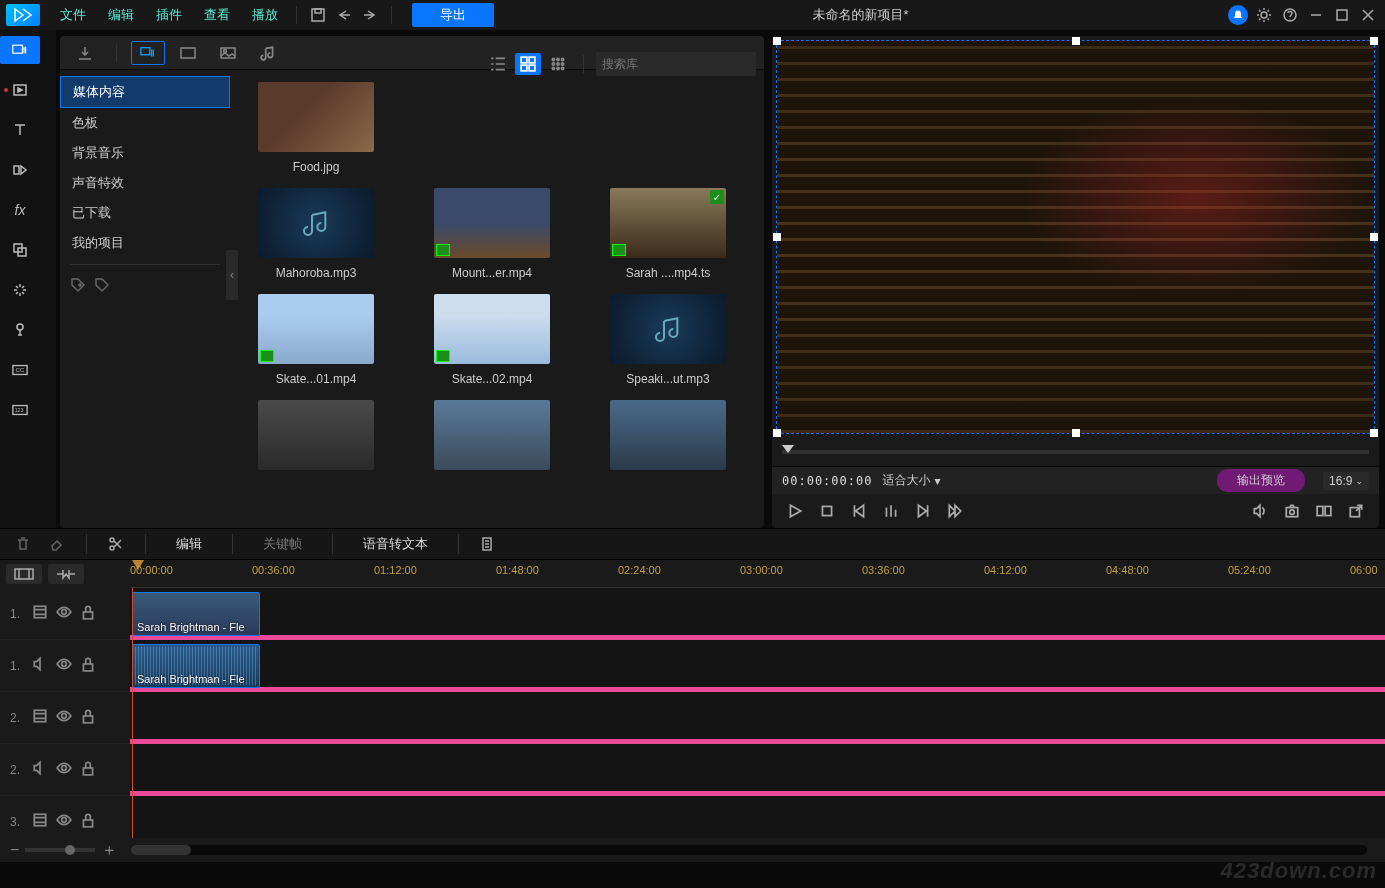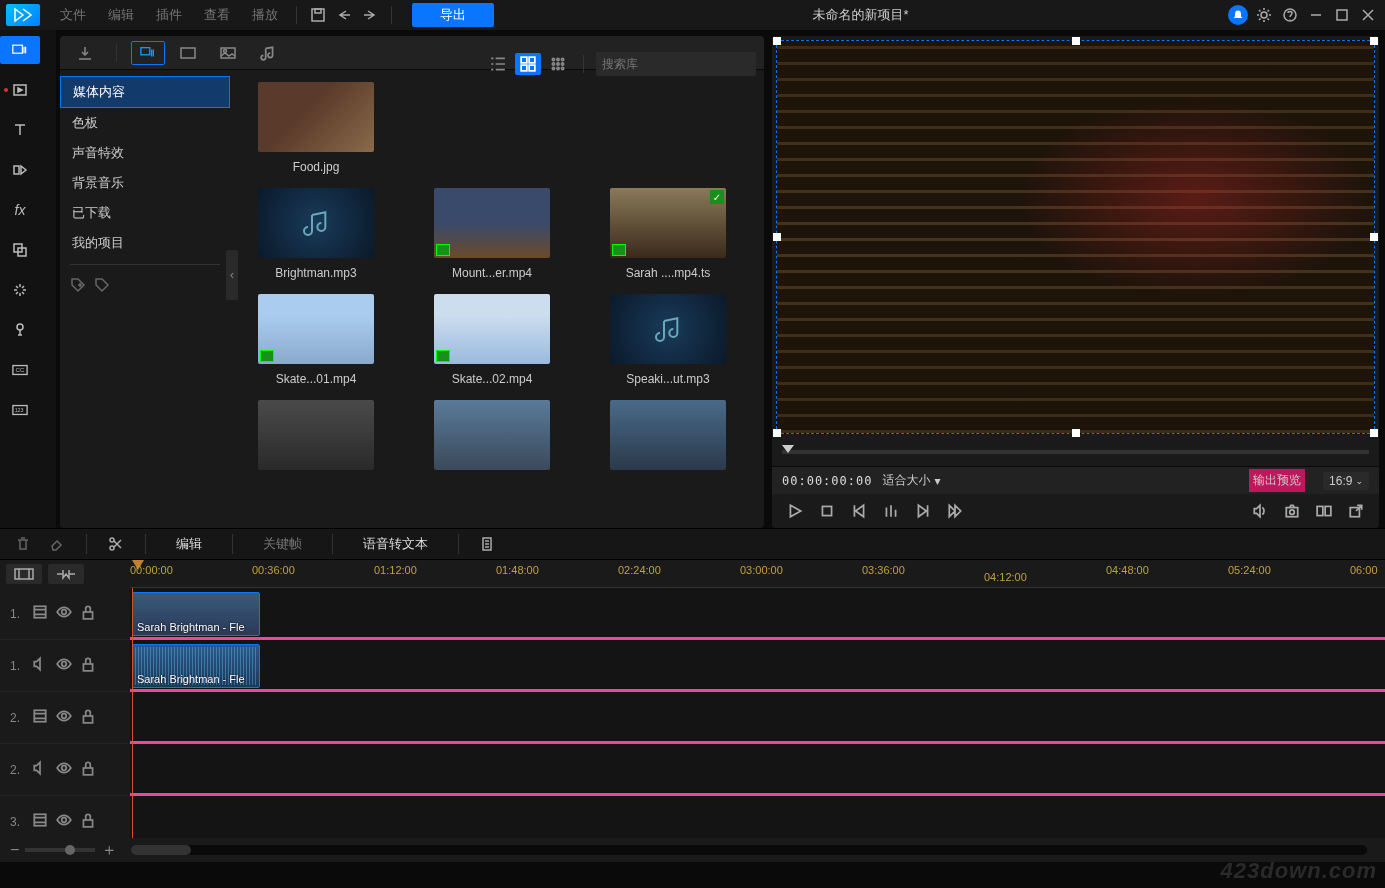--- a/index.html
+++ b/index.html
@@ -1,21 +1,21 @@
 <!DOCTYPE html>
 <html><head>
 <meta charset="utf-8">
 <style>
 * { box-sizing: border-box; margin: 0; padding: 0; font-family: "Microsoft YaHei", Arial, sans-serif; user-select: none; }
 body { width: 1385px; height: 888px; background: #0a0a0a; color: #ccc; overflow: hidden; font-size: 12px; }
 .titlebar { height: 30px; background: #181818; display: flex; align-items: center; padding: 0 6px; }
 .logo { width: 34px; height: 22px; background: linear-gradient(135deg,#00c0ff,#0080ff); border-radius: 2px; margin-right: 10px; display:flex;align-items:center;justify-content:center; }
 .logo svg { width:20px;height:16px; }
 .menus { display: flex; gap: 2px; }
-.menu-item { padding: 4px 10px; color: #737373; font-size: 13px; cursor:pointer; }
+.menu-item { padding: 4px 10px; color: #5eead4; font-size: 13px; cursor:pointer; }
 .tb-sep { width:1px; height:18px; background:#333; margin:0 8px; }
 .tb-icon { width:26px; height:22px; display:flex; align-items:center; justify-content:center; color:#aaa; cursor:pointer; }
 .export-btn { background: #0a75ff; color:#fff; padding:3px 28px; border-radius:2px; margin-left:12px; font-size:13px; cursor:pointer; }
 .title-text { flex:1; text-align:center; color:#ccc; font-size:13px; }
 .win-ctrls { display:flex; gap:4px; align-items:center; }
 .win-ctrls .wc { width:22px; height:22px; display:flex;align-items:center;justify-content:center;color:#aaa; cursor:pointer; }
 .notif { width:20px;height:20px;border-radius:50%;background:#0a75ff;display:flex;align-items:center;justify-content:center;color:#fff; }
 
 .main-row { display:flex; height:498px; }
 .sidebar { width:56px; background:#121212; padding-top:6px; display:flex; flex-direction:column; align-items:flex-start; gap:12px; }
@@ -72,21 +72,21 @@
 .handle { position:absolute; width:8px; height:8px; background:#fff; }
 .h-tl{top:-4px;left:-4px}.h-tr{top:-4px;right:-4px}.h-bl{bottom:-4px;left:-4px}.h-br{bottom:-4px;right:-4px}
 .h-tc{top:-4px;left:50%;margin-left:-4px}.h-bc{bottom:-4px;left:50%;margin-left:-4px}
 .h-lc{top:50%;left:-4px;margin-top:-4px}.h-rc{top:50%;right:-4px;margin-top:-4px}
 .scrubber { height:28px; display:flex; align-items:center; padding:0 10px; }
 .scrub-track { flex:1; height:4px; background:#333; position:relative; }
 .scrub-thumb { position:absolute; left:0; top:-5px; width:0;height:0;border-left:6px solid transparent;border-right:6px solid transparent;border-top:8px solid #ccc; }
 .preview-info { height:28px; background:#222; display:flex; align-items:center; padding:0 10px; gap:10px; border-top:1px solid #0a0a0a; }
 .timecode { font-family:monospace; letter-spacing:1px; color:#ddd; }
 .fit-sel { color:#ccc; display:flex;align-items:center;gap:4px;cursor:pointer; }
-.preview-btn-right { margin-left:auto; background:#be185d; padding:3px 4px; cursor:pointer; }
+.preview-btn-right { margin-left:auto; background:#701a75; padding:3px 20px; cursor:pointer;border-radius:10px; }
 .aspect-sel { background:#2a2a2a; padding:2px 6px; margin-left:8px; cursor:pointer; display:flex;align-items:center;gap:3px;border-radius:2px; }
 .preview-controls { height:34px; background:#1a1a1a; display:flex; align-items:center; padding:0 10px; gap:6px; }
 .pc-btn { width:26px;height:24px;display:flex;align-items:center;justify-content:center;color:#aaa;cursor:pointer; }
 .pc-right { margin-left:auto; display:flex; gap:6px; }
 
 .toolbar-row { height:32px; background:#161616; display:flex; align-items:center; padding:0 10px; gap:8px; border-top:1px solid #000; border-bottom:1px solid #000; }
 .tr-sep { width:1px; height:20px; background:#333; margin:0 8px; }
 .tr-btn { padding:4px 14px; color:#777; font-size:13px; cursor:pointer; }
 .tr-btn.enabled { color:#ddd; }
 .tr-icon { width:26px;height:22px;display:flex;align-items:center;justify-content:center;color:#aaa;cursor:pointer; }
@@ -97,21 +97,21 @@
 .tl-tool { width:36px;height:20px;background:#2a2a2a;border-radius:2px;display:flex;align-items:center;justify-content:center;color:#aaa;cursor:pointer;font-size:10px; }
 .tl-ruler { flex:1; background:#1a1a1a; position:relative; border-bottom:1px solid #333; }
 .ruler-tick { position:absolute; top:4px; color:#c0a040; font-size:11px; }
 .ruler-head { position:absolute; left:2px; top:0; width:0;height:0;border-left:6px solid transparent;border-right:6px solid transparent;border-top:10px solid #c08030; }
 .tl-tracks { flex:1; display:flex; overflow:hidden; position:relative; }
 .tl-track-heads { width:130px; background:#1a1a1a; }
 .track-head { height:52px; display:flex; align-items:center; gap:8px; padding:0 10px; border-bottom:1px solid #222; color:#aaa; }
 .track-num { color:#888; font-size:12px; width:14px; }
 .th-icon { width:16px;color:#888; }
 .tl-track-body { flex:1; position:relative; background:#141414; overflow:hidden; }
-.track-lane { height:52px; border-bottom:3px solid #ec4899; position:relative; }
+.track-lane { height:52px; border-bottom:5px solid #ec4899; position:relative; }
 .playhead { position:absolute; left:2px; top:0; bottom:0; width:1px; background:#d05030; z-index:5; }
 .clip { position:absolute; top:4px; height:44px; border-radius:2px; overflow:hidden; border:1px solid #0a75ff; cursor:pointer; }
 .clip.video { background:linear-gradient(#3a5a7a,#2a3a5a); }
 .clip.audio { background:linear-gradient(#2a5a8a,#1a3a5a); }
 .clip-label { position:absolute; bottom:2px; left:4px; color:#fff; font-size:11px; text-shadow:0 0 2px #000; white-space:nowrap; }
 .clip.audio::before { content:''; position:absolute; inset:2px; background:repeating-linear-gradient(90deg,rgba(120,200,255,0.5) 0 1px,transparent 1px 3px); opacity:0.7; }
 
 .tl-footer { height:24px; background:#1a1a1a; display:flex; align-items:center; padding:0 10px; gap:6px; }
 .zoom-track { width:70px; height:4px; background:#333; position:relative; }
 .zoom-dot { position:absolute; top:-3px; width:10px;height:10px;border-radius:50%;background:#666; }
@@ -326,22 +326,22 @@
               <circle cx="7" cy="7" r="5"></circle>
               <path d="M11 11l3 3"></path>
             </svg>
         </div>
       </div>
     </div>
     <div class="lib-body">
       <div class="lib-nav">
         <div class="lib-nav-item selected">媒体内容</div>
         <div class="lib-nav-item">色板</div>
+        <div class="lib-nav-item">背景音乐</div>
         <div class="lib-nav-item">声音特效</div>
-        <div class="lib-nav-item">背景音乐</div>
         <div class="lib-nav-item">已下载</div>
         <div class="lib-nav-item">我的项目</div>
         <div class="lib-nav-sep"></div>
         <div class="tag-row">
           <span class="tag-icon"><svg viewBox="0 0 16 16">
                 <path d="M2 2l6 0 6 6-6 6-6-6z"></path>
                 <path d="M10 6v4M8 8h4"></path>
               </svg></span>
           <span class="tag-icon"><svg viewBox="0 0 16 16">
                 <path d="M2 2l6 0 6 6-6 6-6-6z"></path>
@@ -356,21 +356,21 @@
               <div class="thumb-label">Food.jpg</div>
             </div>
           </div>
           <div class="grid-row">
             <div class="thumb">
               <div class="thumb-img audio-thumb">
                 <svg viewBox="0 0 24 24" style="width:32px;height:32px;stroke:#6ab;stroke-width:1.5">
                   <path d="M9 6v12a3 3 0 11-3-3M9 6l10-2v11a3 3 0 11-3-3"></path>
                 </svg>
               </div>
-              <div class="thumb-label">Brightman.mp3</div>
+              <div class="thumb-label">Mahoroba.mp3</div>
             </div>
             <div class="thumb">
               <div class="thumb-img t-mount">
                 <div class="vid-badge"></div>
               </div>
               <div class="thumb-label">Mount...er.mp4</div>
             </div>
             <div class="thumb">
               <div class="thumb-img t-sarah">
                 <div class="vid-badge"></div>
@@ -559,21 +559,21 @@
     </div>
     <div class="tl-ruler" id="tl-ruler">
       <div class="ruler-head"></div>
     <div class="ruler-tick" style="left: 0px;">00:00:00</div>
         <div class="ruler-tick" style="left: 122px;">00:36:00</div>
         <div class="ruler-tick" style="left: 244px;">01:12:00</div>
         <div class="ruler-tick" style="left: 366px;">01:48:00</div>
         <div class="ruler-tick" style="left: 488px;">02:24:00</div>
         <div class="ruler-tick" style="left: 610px;">03:00:00</div>
         <div class="ruler-tick" style="left: 732px;">03:36:00</div>
-        <div class="ruler-tick" style="left: 854px; margin-top: 7px;">04:12:00</div>
+        <div class="ruler-tick" style="left: 854px;">04:12:00</div>
         <div class="ruler-tick" style="left: 976px;">04:48:00</div>
         <div class="ruler-tick" style="left: 1098px;">05:24:00</div>
         <div class="ruler-tick" style="left: 1220px;">06:00</div>
       </div>
   </div>
   <div class="tl-tracks">
     <div class="tl-track-heads" id="track-heads">
         <div class="track-head">
           <span class="track-num">1.</span>
     <span class="th-icon"><svg viewBox="0 0 14 14">

